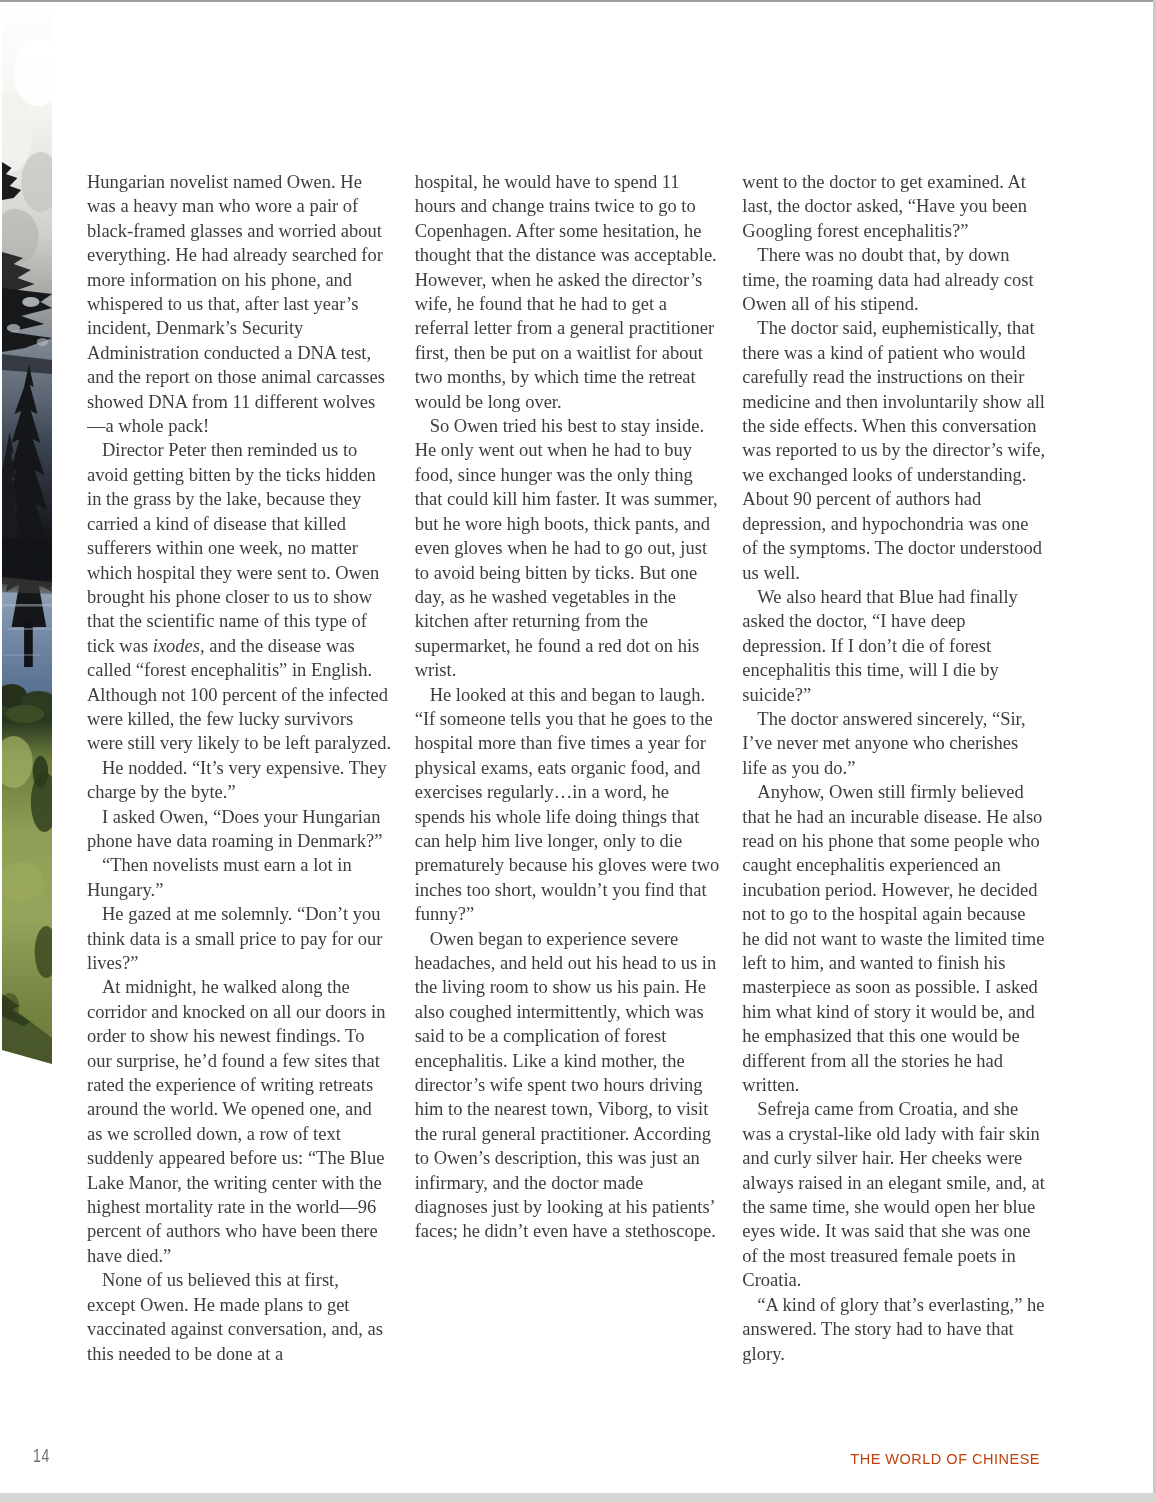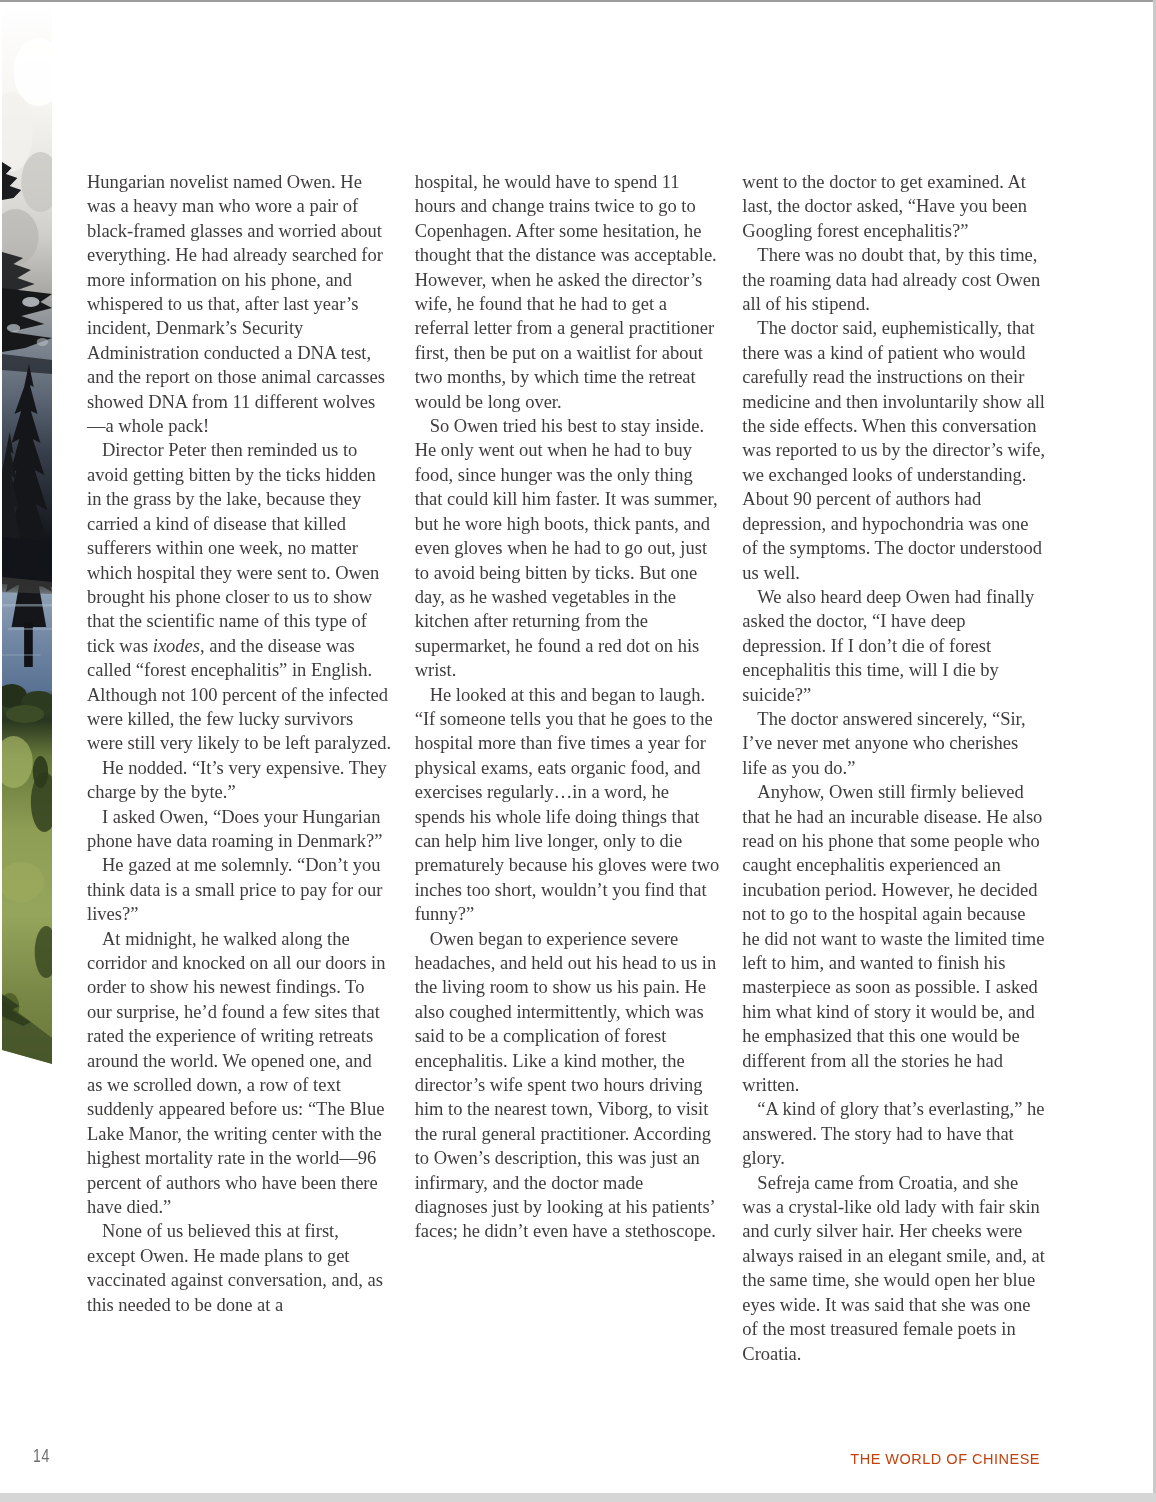--- a/index.html
+++ b/index.html
@@ -110,37 +110,38 @@
     </g>
   </svg>
 </div>
 
 <div class="content">
   <div class="column">
       <p class="para">Hungarian novelist named Owen. He was a heavy man who wore a pair of black-framed glasses and worried about everything. He had already searched for more information on his phone, and whispered to us that, after last year’s incident, Denmark’s Security Administration conducted a DNA test, and the report on those animal carcasses showed DNA from 11 different wolves—a whole pack!</p>
       <p class="para indent">Director Peter then reminded us to avoid getting bitten by the ticks hidden in the grass by the lake, because they carried a kind of disease that killed sufferers within one week, no matter which hospital they were sent to. Owen brought his phone closer to us to show that the scientific name of this type of tick was <i>ixodes</i>, and the disease was called “forest encephalitis” in English. Although not 100 percent of the infected were killed, the few lucky survivors were still very likely to be left paralyzed.</p>
       <p class="para indent">He nodded. “It’s very expensive. They charge by the byte.”</p>
       <p class="para indent">I asked Owen, “Does your Hungarian phone have data roaming in Denmark?”</p>
+      <p class="para indent">“Then novelists must earn a lot in Hungary.”</p>
       <p class="para indent">He gazed at me solemnly. “Don’t you think data is a small price to pay for our lives?”</p>
       <p class="para indent">At midnight, he walked along the corridor and knocked on all our doors in order to show his newest findings. To our surprise, he’d found a few sites that rated the experience of writing retreats around the world. We opened one, and as we scrolled down, a row of text suddenly appeared before us: “The Blue Lake Manor, the writing center with the highest mortality rate in the world—96 percent of authors who have been there have died.”</p>
       <p class="para indent">None of us believed this at first, except Owen. He made plans to get vaccinated against conversation, and, as this needed to be done at a</p>
     </div>
   <div class="column">
       <p class="para">hospital, he would have to spend 11 hours and change trains twice to go to Copenhagen. After some hesitation, he thought that the distance was acceptable. However, when he asked the director’s wife, he found that he had to get a referral letter from a general practitioner first, then be put on a waitlist for about two months, by which time the retreat would be long over.</p>
       <p class="para indent">So Owen tried his best to stay inside. He only went out when he had to buy food, since hunger was the only thing that could kill him faster. It was summer, but he wore high boots, thick pants, and even gloves when he had to go out, just to avoid being bitten by ticks. But one day, as he washed vegetables in the kitchen after returning from the supermarket, he found a red dot on his wrist.</p>
       <p class="para indent">He looked at this and began to laugh. “If someone tells you that he goes to the hospital more than five times a year for physical exams, eats organic food, and exercises regularly…in a word, he spends his whole life doing things that can help him live longer, only to die prematurely because his gloves were two inches too short, wouldn’t you find that funny?”</p>
       <p class="para indent">Owen began to experience severe headaches, and held out his head to us in the living room to show us his pain. He also coughed intermittently, which was said to be a complication of forest encephalitis. Like a kind mother, the director’s wife spent two hours driving him to the nearest town, Viborg, to visit the rural general practitioner. According to Owen’s description, this was just an infirmary, and the doctor made diagnoses just by looking at his patients’ faces; he didn’t even have a stethoscope.</p>
     </div>
   <div class="column">
       <p class="para">went to the doctor to get examined. At last, the doctor asked, “Have you been Googling forest encephalitis?”</p>
-      <p class="para indent">There was no doubt that, by this time, the roaming data had already cost Owen all of his stipend.</p>
+      <p class="para indent">There was no doubt that, by down time, the roaming data had already cost Owen all of his stipend.</p>
       <p class="para indent">The doctor said, euphemistically, that there was a kind of patient who would carefully read the instructions on their medicine and then involuntarily show all the side effects. When this conversation was reported to us by the director’s wife, we exchanged looks of understanding. About 90 percent of authors had depression, and hypochondria was one of the symptoms. The doctor understood us well.</p>
-      <p class="para indent">We also heard deep Owen had finally asked the doctor, “I have deep depression. If I don’t die of forest encephalitis this time, will I die by suicide?”</p>
+      <p class="para indent">We also heard that Blue had finally asked the doctor, “I have deep depression. If I don’t die of forest encephalitis this time, will I die by suicide?”</p>
       <p class="para indent">The doctor answered sincerely, “Sir, I’ve never met anyone who cherishes life as you do.”</p>
       <p class="para indent">Anyhow, Owen still firmly believed that he had an incurable disease. He also read on his phone that some people who caught encephalitis experienced an incubation period. However, he decided not to go to the hospital again because he did not want to waste the limited time left to him, and wanted to finish his masterpiece as soon as possible. I asked him what kind of story it would be, and he emphasized that this one would be different from all the stories he had written.</p>
+      <p class="para indent">Sefreja came from Croatia, and she was a crystal-like old lady with fair skin and curly silver hair. Her cheeks were always raised in an elegant smile, and, at the same time, she would open her blue eyes wide. It was said that she was one of the most treasured female poets in Croatia.</p>
       <p class="para indent">“A kind of glory that’s everlasting,” he answered. The story had to have that glory.</p>
-      <p class="para indent">Sefreja came from Croatia, and she was a crystal-like old lady with fair skin and curly silver hair. Her cheeks were always raised in an elegant smile, and, at the same time, she would open her blue eyes wide. It was said that she was one of the most treasured female poets in Croatia.</p>
     </div>
 </div>
 
 <div class="footer-page">14</div>
 <div class="footer-brand">THE WORLD OF CHINESE</div>
 <div class="bottom-bar"></div>
 
 </body></html>

